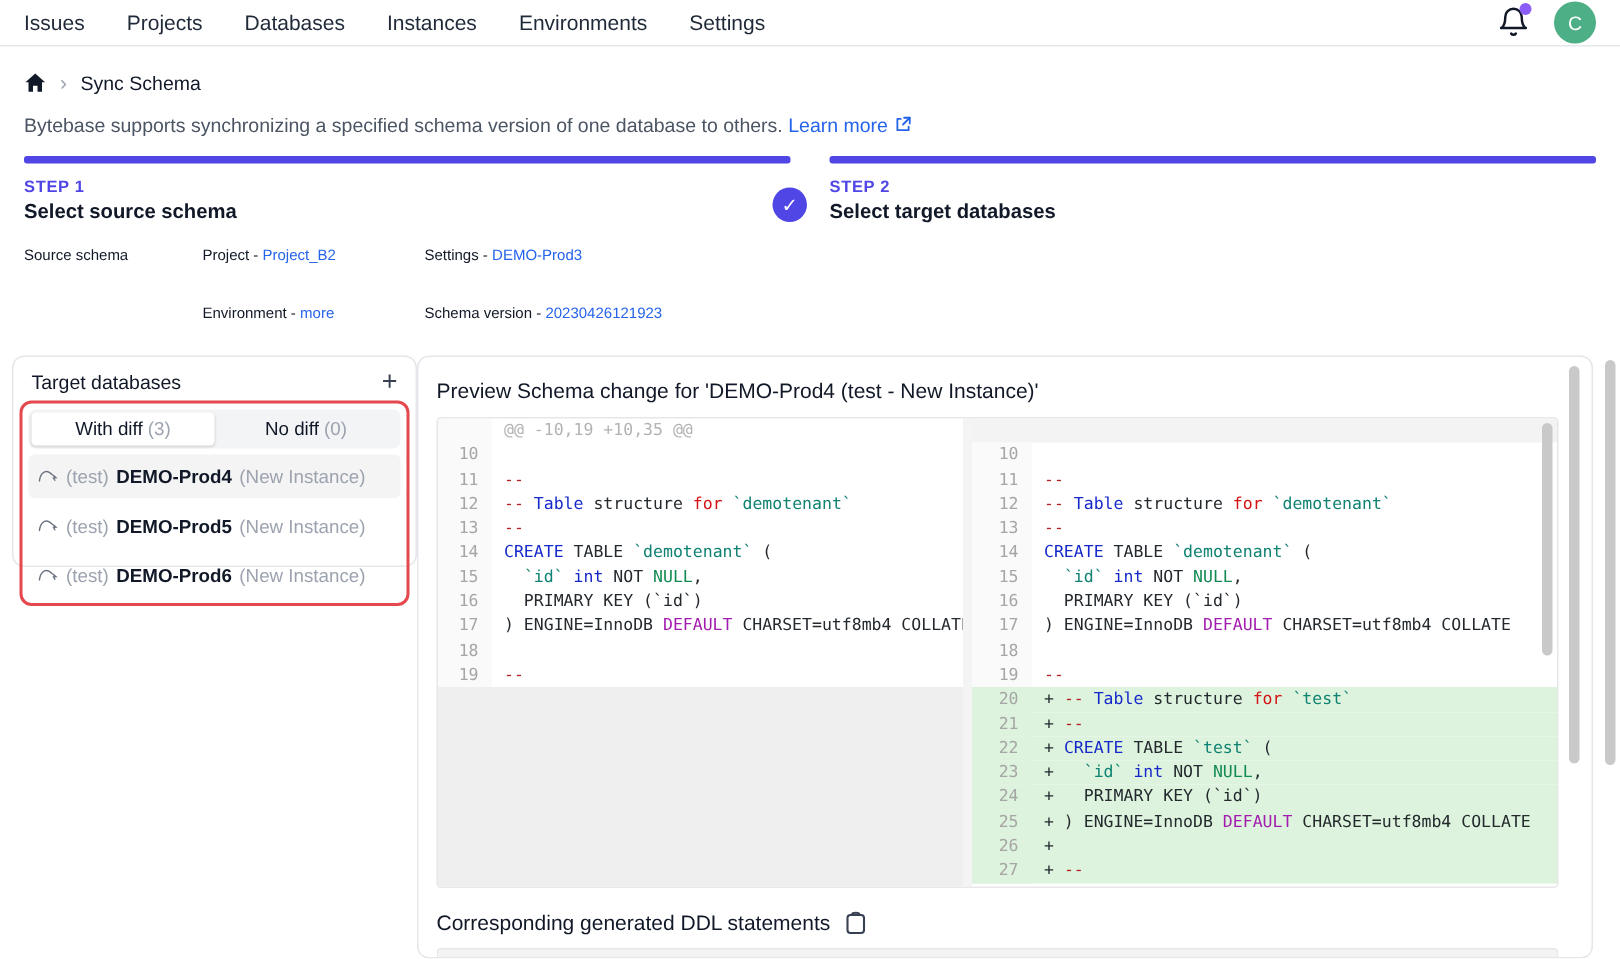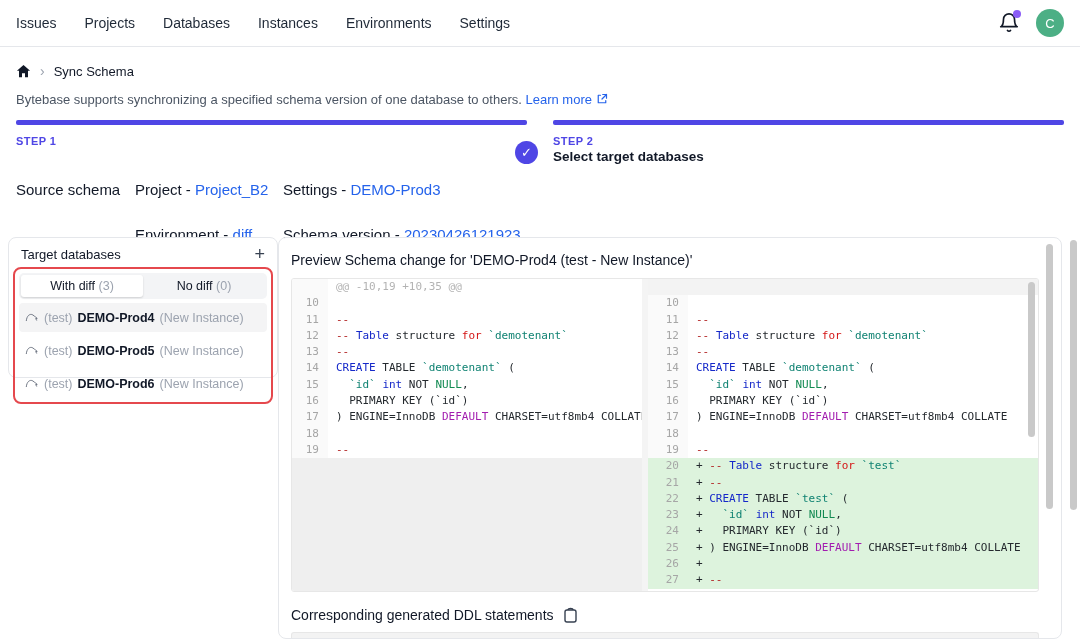--- a/index.html
+++ b/index.html
@@ -1,20 +1,20 @@
 <!DOCTYPE html>
 <html><head>
 <meta charset="utf-8">
 <style>
   * { margin:0; padding:0; box-sizing:border-box; }
   html,body { width:1080px; height:639px; background:#fff; overflow:hidden;
               font-family:"Liberation Sans", sans-serif; color:#111827; position:relative; }
 
   
-  .topnav { display:flex; align-items:center; height:47px; border-bottom:1px solid #e5e7eb; padding:0 16px;text-align:right; }
+  .topnav { display:flex; align-items:center; height:31px; border-bottom:1px solid #e5e7eb; padding:0 16px;text-align:right; }
   .nav-items { display:flex; gap:28px; }
   .nav-item { font-size:14px; font-weight:500; color:#1f2937; cursor:pointer; }
   .topnav-right { margin-left:auto; display:flex; align-items:center; gap:16px; }
   .bell-wrap { position:relative; width:22px; height:22px; }
   .bell-dot { position:absolute; top:-2px; right:-1px; width:8px; height:8px; border-radius:50%; }
   .avatar { width:28px; height:28px; border-radius:50%; color:#fff; display:flex; align-items:center; justify-content:center; font-size:13px; }
 
   
   .breadcrumb { display:flex; align-items:center; gap:9px; padding:16px 16px 0; }
   .crumb-sep { color:#9ca3af; font-size:14px; }
@@ -26,21 +26,21 @@
   
   .steps { display:flex; gap:26px; padding:12px 16px 0; }
   .step { flex:1; position:relative; }
   .step-bar { height:5px; border-radius:2px; }
   .step-label { margin-top:10px; font-size:11px; font-weight:700; letter-spacing:.04em; }
   .step-title { margin-top:2px; font-size:13.5px; font-weight:600; color:#111827; }
   .step-check { position:absolute; right:-11px; top:21px; width:23px; height:23px; border-radius:50%;
                 color:#fff; display:flex; align-items:center; justify-content:center; font-size:13px; }
 
   
-  .source { display:flex; padding:17px 16px 0; font-size:15px; }
+  .source { display:flex; padding:17px 16px 0; font-size:10px; }
   .source-label { width:119px; font-weight:500; }
   .source-grid { display:grid; grid-template-columns:148px auto; row-gap:28px; }
   .field a { color:#2563eb; text-decoration:none; cursor:pointer; }
 
   
   .left-card { position:absolute; left:8px; top:237px; width:270px; height:141px;
                border:1px solid #e5e7eb; border-radius:8px; background:#fff; }
   .left-card-header { display:flex; justify-content:space-between; align-items:center; padding:8px 12px 5px; }
   .left-card-title { font-size:13px; font-weight:500; }
   .plus-btn { font-size:18px; color:#374151; line-height:16px; cursor:pointer; }
@@ -132,35 +132,36 @@
           <path d="M14 2 L8 8"></path>
       </svg>
     </span>
   </span>
 </div>
 
 <div class="steps">
   <div class="step">
     <div class="step-bar" style="background: rgb(79, 70, 229);"></div>
     <div class="step-label" style="color: rgb(79, 70, 229);">STEP 1</div>
+    <div class="step-title">Select source schema</div>
     <div class="step-check" style="background: rgb(79, 70, 229);">✓</div>
   </div>
   <div class="step">
     <div class="step-bar" style="background: rgb(79, 70, 229);"></div>
     <div class="step-label" style="color: rgb(79, 70, 229);">STEP 2</div>
     <div class="step-title">Select target databases</div>
   </div>
 </div>
 
 <div class="source">
   <div class="source-label">Source schema</div>
   <div class="source-grid">
       <div class="field"><span>Project - </span><a>Project_B2</a></div>
       <div class="field"><span>Settings - </span><a>DEMO-Prod3</a></div>
-      <div class="field"><span>Environment - </span><a>diff</a></div>
+      <div class="field"><span>Environment - </span><a>more</a></div>
       <div class="field"><span>Schema version - </span><a>20230426121923</a></div>
     </div>
 </div>
 
 <div class="left-card">
   <div class="left-card-header">
     <span class="left-card-title">Target databases</span>
     <span class="plus-btn">+</span>
   </div>
   <div class="red-box" style="border: 2.5px solid rgb(229, 72, 77);">

